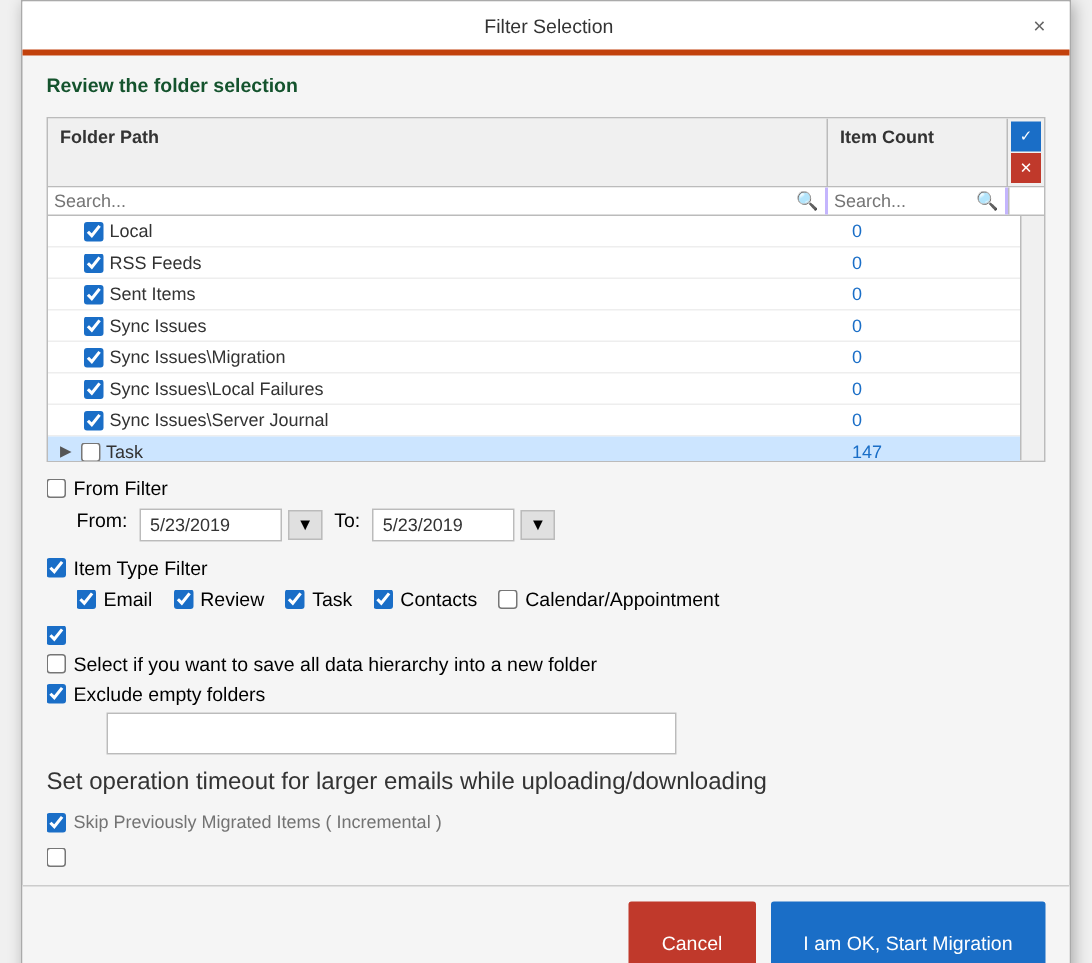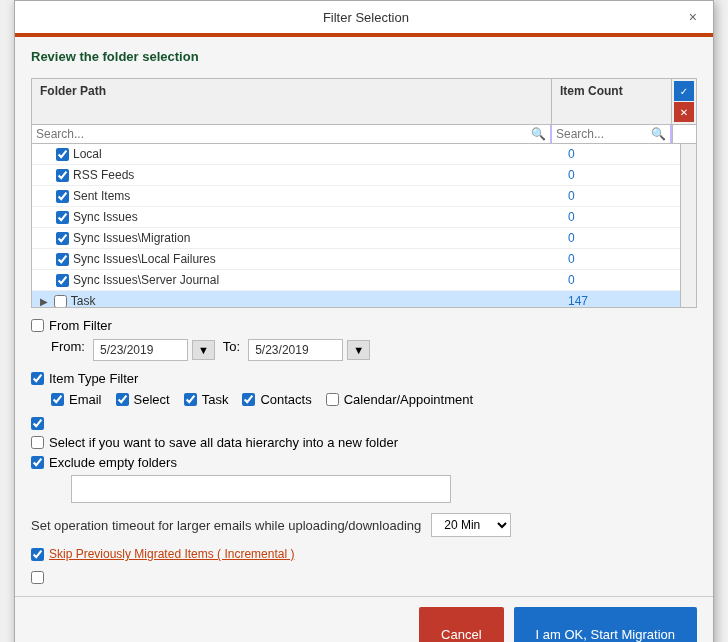--- a/index.html
+++ b/index.html
@@ -212,33 +212,32 @@
       width: 380px;
     }
     .timeout-row {
       display: flex;
       align-items: center;
       gap: 10px;
       font-size: 12px;
     }
     .timeout-label {
       color: #333;
-      font-size: 13px;
+      font-size: 16px;
     }
     .timeout-select {
       border: 1px solid #bbb;
       padding: 3px 8px;
       font-size: 12px;
       background: #fff;
       min-width: 80px;
     }
     .incremental-label {
-      color: #c2410c;
-      font-size: 12px;
-      text-decoration: underline;
+      color: #737373;
+      font-size: 12px;
       cursor: pointer;
     }
     .dialog-footer {
       padding: 10px 16px;
       display: flex;
       justify-content: flex-end;
       gap: 10px;
       border-top: 1px solid #ccc;
       background: #f5f5f5;
     }
@@ -407,21 +406,21 @@
         <span>Item Type Filter</span>
       </label>
       <div class="item-type-row" id="item-type-row">
 
       <label class="checkbox-label">
             <input type="checkbox" class="cb" checked="" style="">
             <span>Email</span>
           </label>
           <label class="checkbox-label">
             <input type="checkbox" class="cb" checked="" style="">
-            <span>Select</span>
+            <span>Review</span>
           </label>
           <label class="checkbox-label">
             <input type="checkbox" class="cb" checked="" style="">
             <span>Task</span>
           </label>
           <label class="checkbox-label">
             <input type="checkbox" class="cb" checked="" style="">
             <span>Contacts</span>
           </label>
           <label class="checkbox-label">
@@ -443,23 +442,20 @@
         <input type="checkbox" class="cb" checked="" style="">
         <span>Exclude empty folders</span>
       </label>
       <div style="padding-left:20px;">
         <input class="hierarchy-input" type="text" style="">
       </div>
     </div>
 
     <div class="timeout-row">
       <span class="timeout-label">Set operation timeout for larger emails while uploading/downloading</span>
-      <select class="timeout-select">
-        
-      <option value="5 Min">5 Min</option><option value="10 Min">10 Min</option><option value="15 Min">15 Min</option><option value="20 Min" selected="">20 Min</option><option value="30 Min">30 Min</option><option value="60 Min">60 Min</option></select>
     </div>
 
     <label class="checkbox-label">
       <input type="checkbox" class="cb" checked="" style="">
       <span class="incremental-label">Skip Previously Migrated Items ( Incremental )</span>
     </label>
 
     <label class="checkbox-label">
       <input type="checkbox" class="cb" style="">
     </label>

